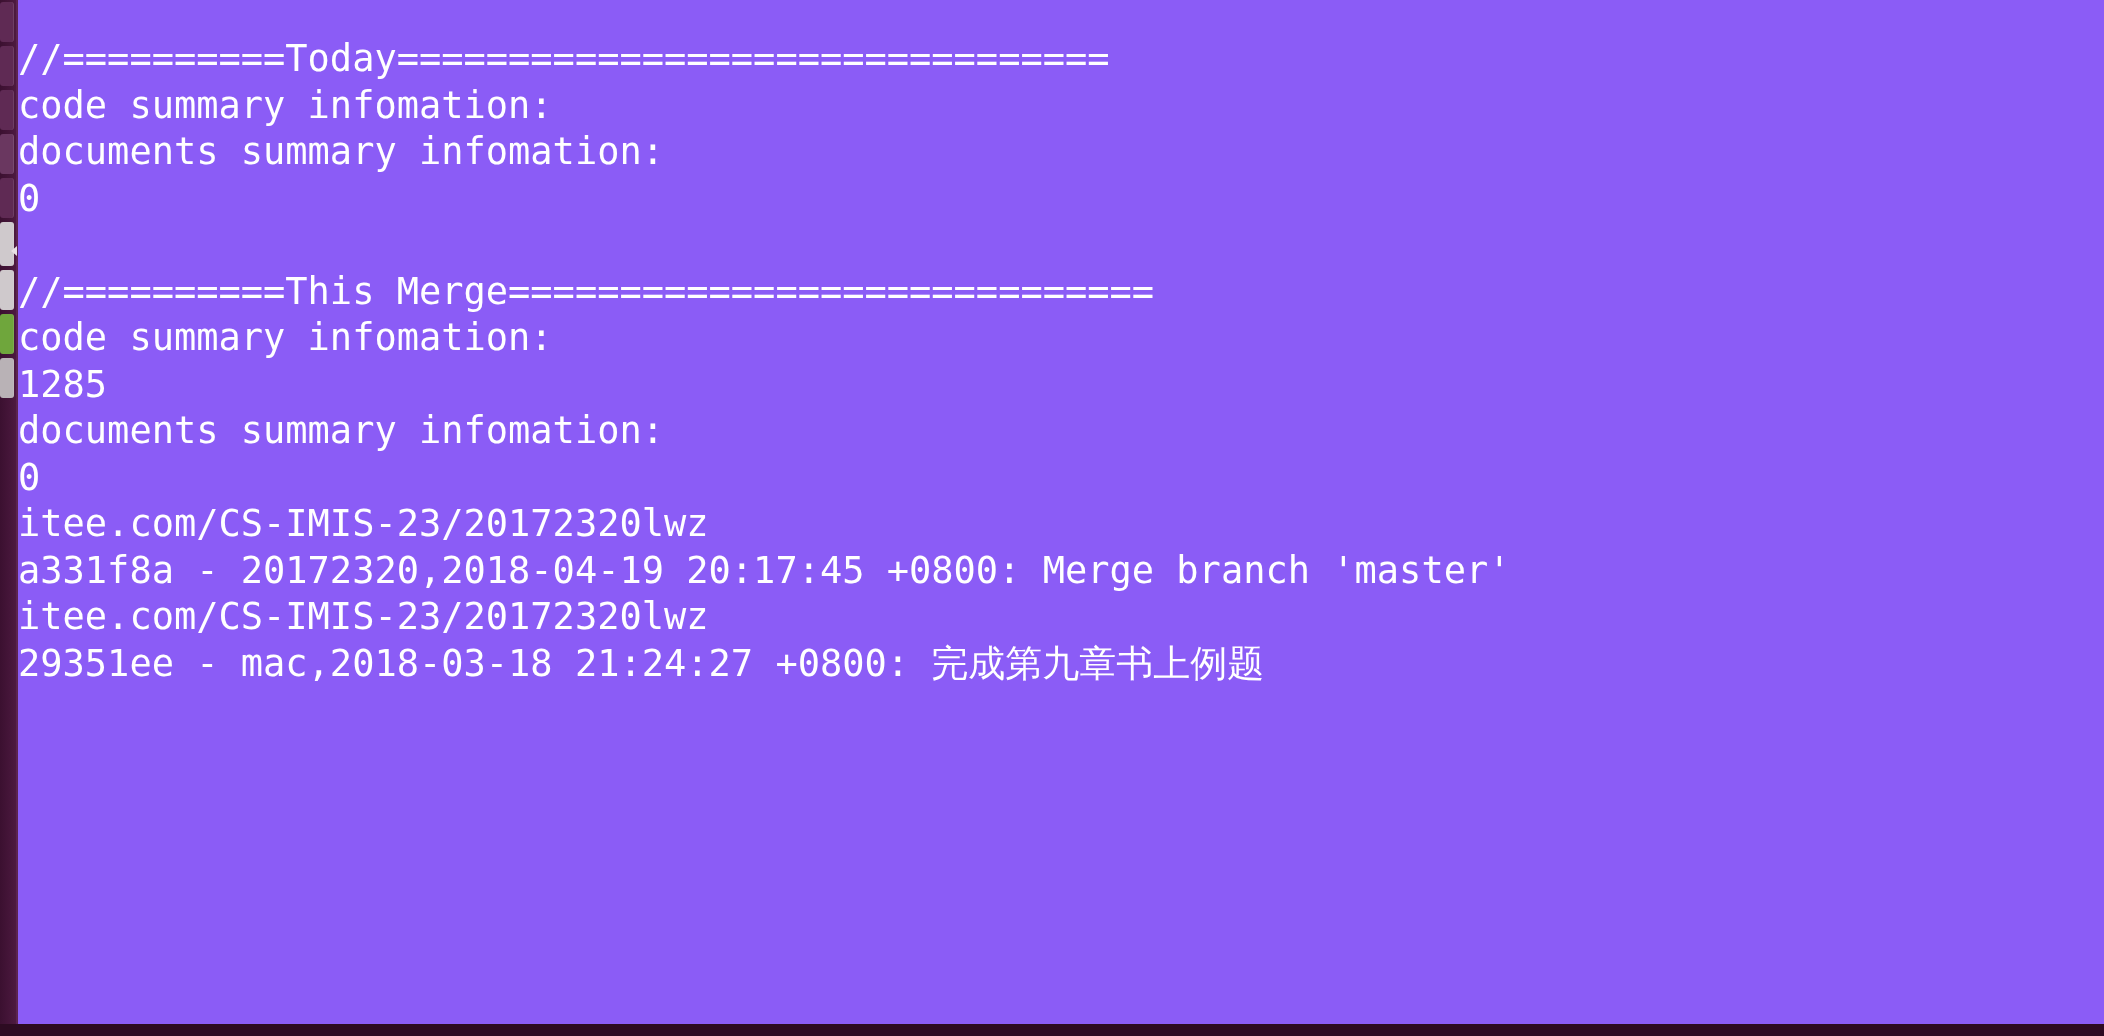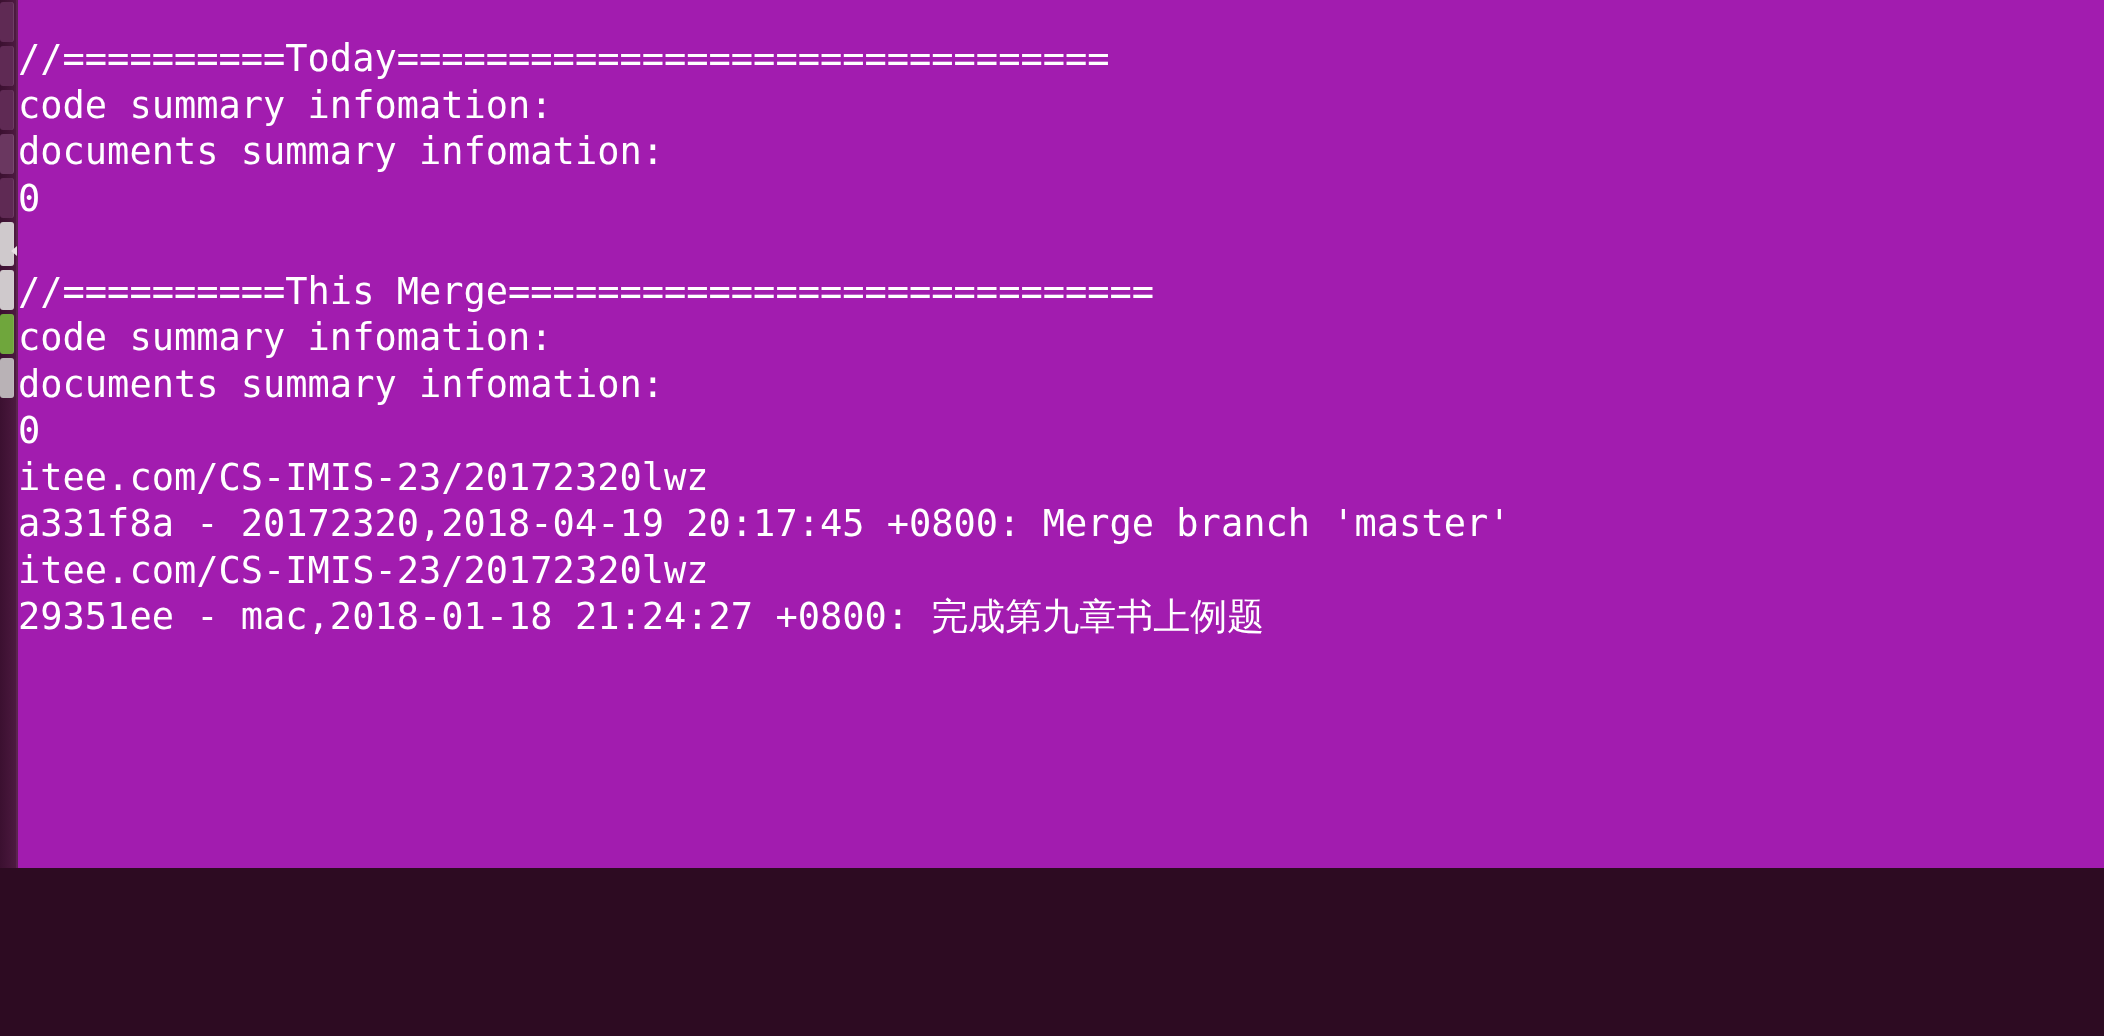--- a/index.html
+++ b/index.html
@@ -6,22 +6,22 @@
     margin: 0;
     padding: 0;
     background: #2d0b22;
     width: 2104px;
     height: 1036px;
     overflow: hidden;
   }
   #root {
     position: relative;
     width: 2104px;
-    height: 868px;
-    background: #a21caf;
+    height: 1024px;
+    background: #8b5cf6;
     overflow: hidden;
   }
 
   
   #launcher {
     position: absolute;
     left: 0;
     top: 0;
     width: 17px;
     height: 1036px;
@@ -100,21 +100,22 @@
   <div id="terminal">
     <div id="pad-top"></div>
 
     <div class="term-line">//==========Today================================</div>
     <div class="term-line">code summary infomation:</div>
     <div class="term-line">documents summary infomation:</div>
     <div class="term-line">0</div>
     <div class="term-line blank"></div>
     <div class="term-line">//==========This Merge=============================</div>
     <div class="term-line">code summary infomation:</div>
+    <div class="term-line">1285</div>
     <div class="term-line">documents summary infomation:</div>
     <div class="term-line">0</div>
     <div class="term-line">itee.com/CS-IMIS-23/20172320lwz</div>
     <div class="term-line">a331f8a - 20172320,2018-04-19 20:17:45 +0800: Merge branch 'master'</div>
     <div class="term-line">itee.com/CS-IMIS-23/20172320lwz</div>
-    <div class="term-line">29351ee - mac,2018-01-18 21:24:27 +0800: 完成第九章书上例题</div>
+    <div class="term-line">29351ee - mac,2018-03-18 21:24:27 +0800: 完成第九章书上例题</div>
   </div>
 
 </div>
 
 </body></html>

